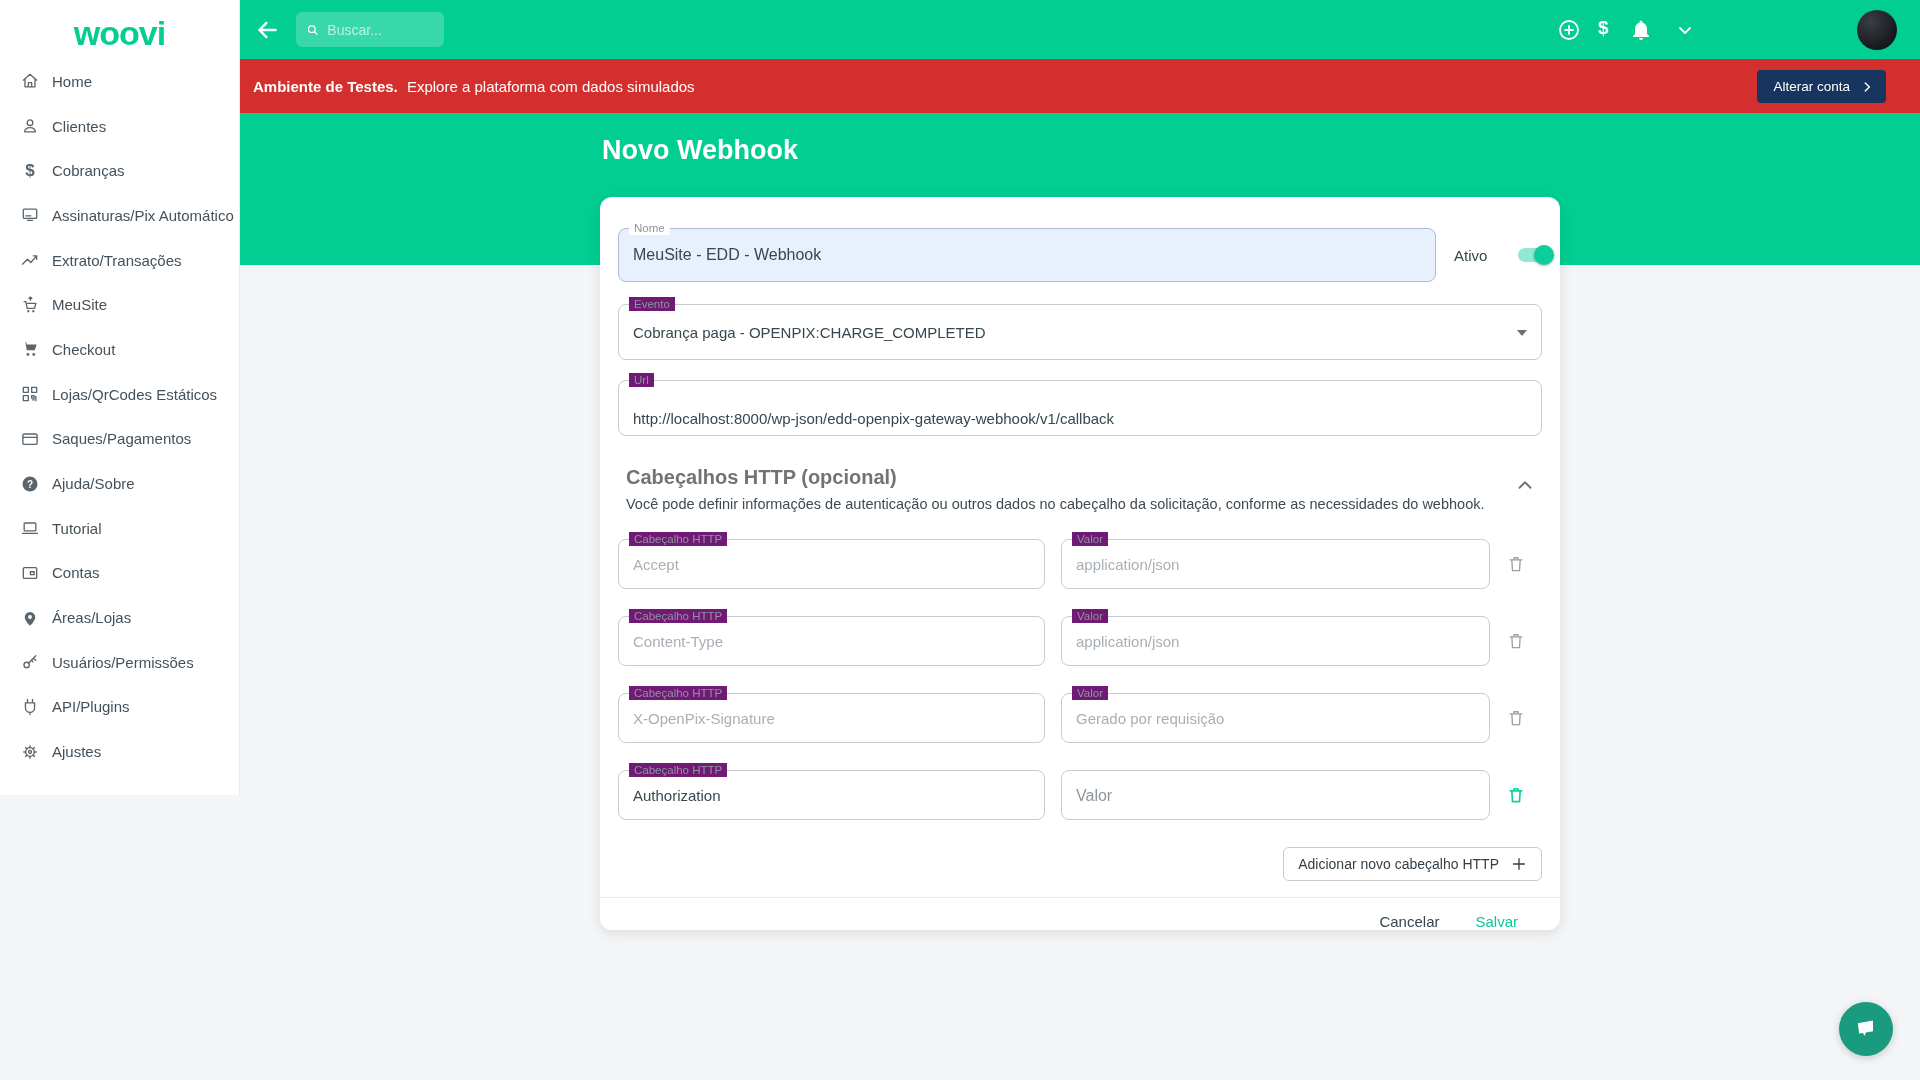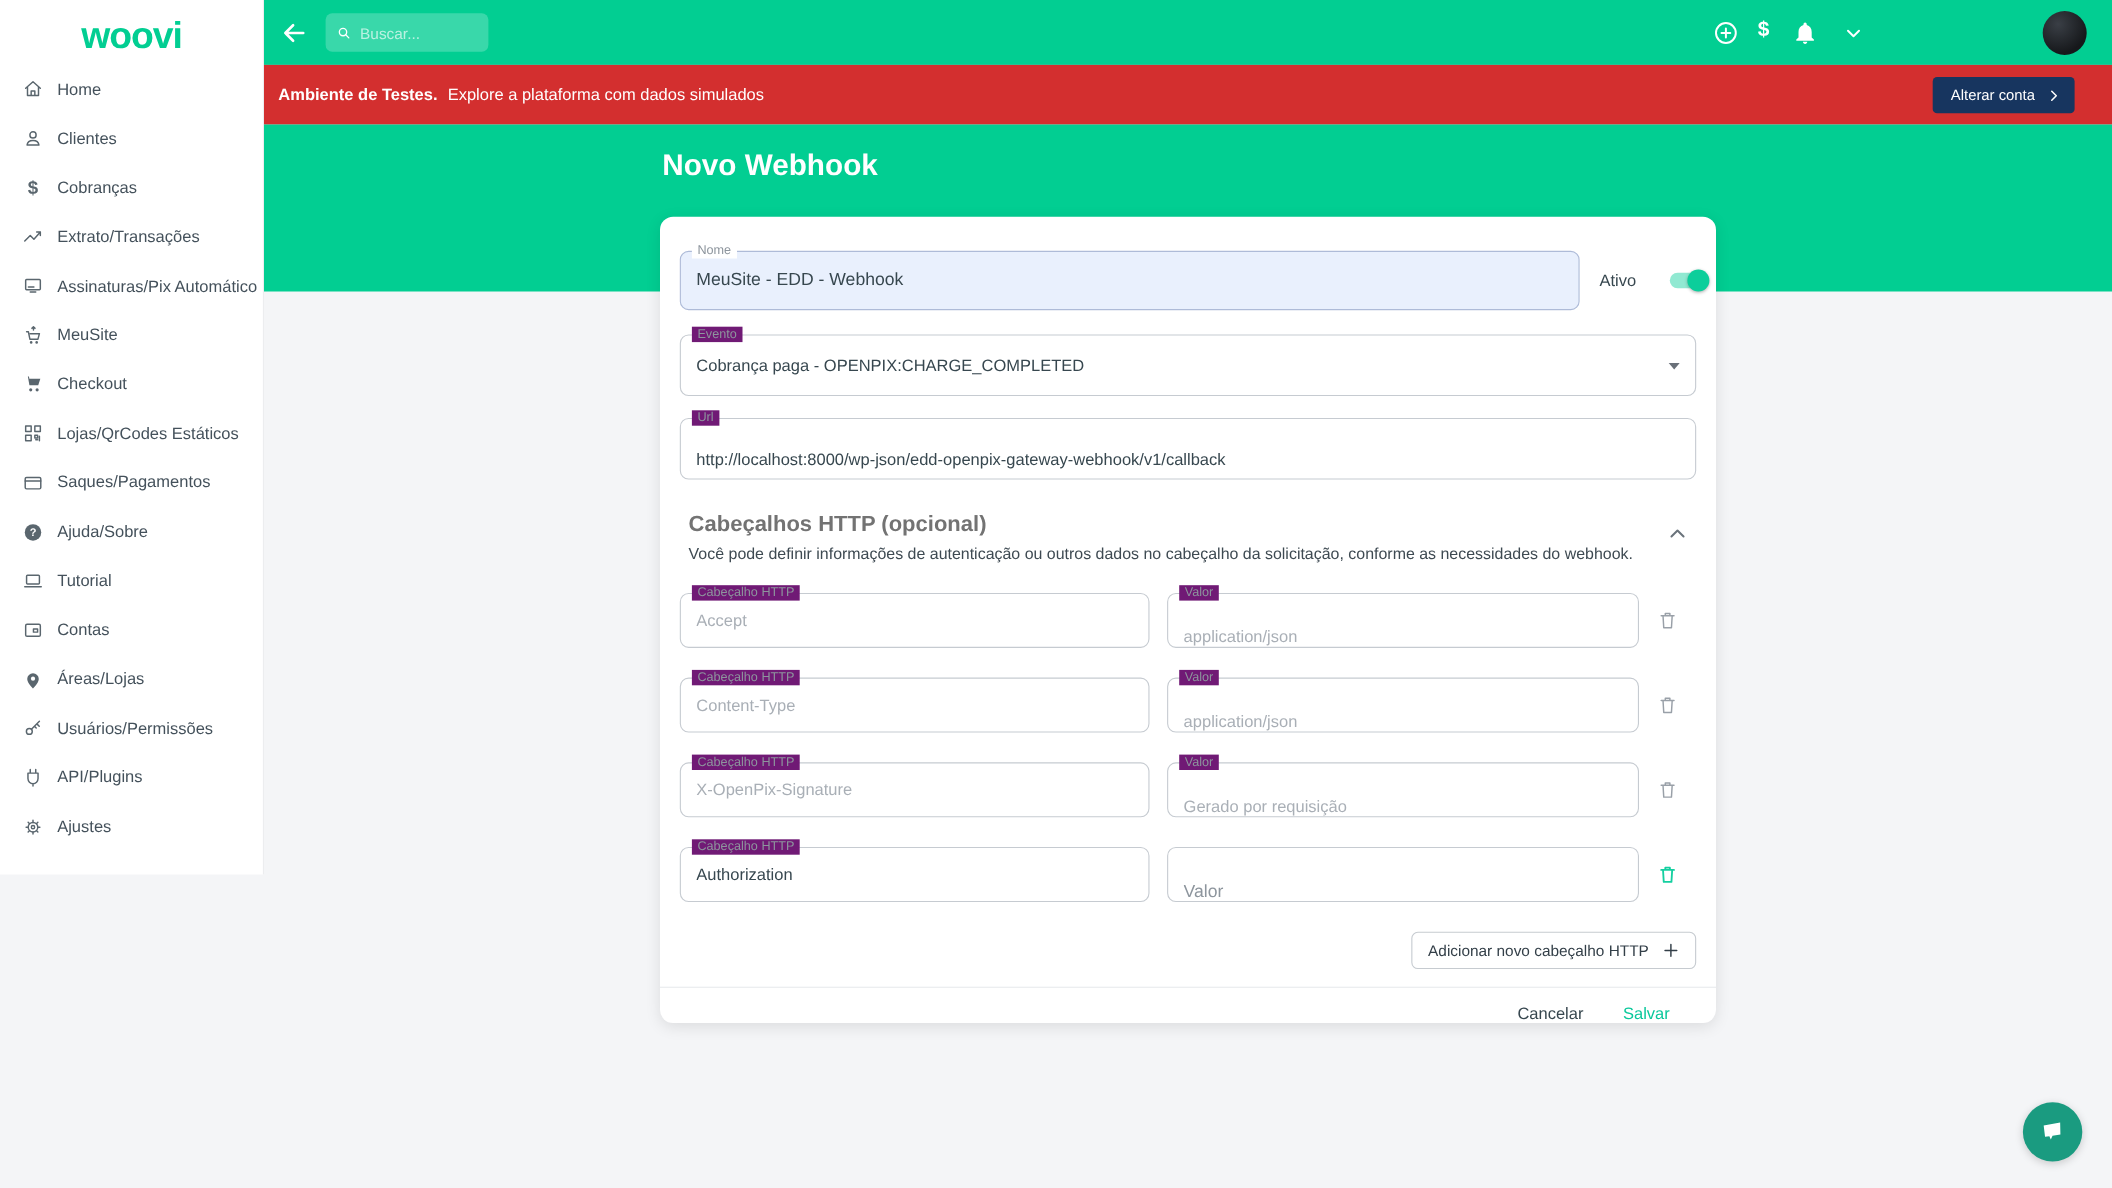--- a/index.html
+++ b/index.html
@@ -82,21 +82,21 @@
   .sec-title { font-size:20px; font-weight:700; color:#737373; padding-left:8px; }
   .sec-desc { margin-top:7px; padding-left:8px; font-size:14.5px; color:#3E4A52; }
   .collapse-ic { width:22px; height:22px; margin:8px 6px 0 0; cursor:pointer; }
   .collapse-ic path { stroke:#6A737B; stroke-width:2; fill:none; stroke-linecap:round; stroke-linejoin:round; }
 
   .hrows { margin-top:27px; }
   .hrow { display:flex; align-items:center; margin-bottom:27px; }
   .hrow .field { height:50px; }
   .hrow .field input { font-size:15px; }
   .key-f { flex:0 0 427px; }
-  .val-f { flex:0 0 429px; margin-left:16px;align-items:flex-end; }
+  .val-f { flex:0 0 429px; margin-left:16px; }
   .inline-label input::placeholder { color:#8D959D; font-size:16px; }
   .trash-btn { margin-left:auto; margin-right:8px; width:36px; height:36px; display:flex;
                align-items:center; justify-content:center; cursor:pointer; border-radius:50%; }
   .trash-btn svg { width:20px; height:20px; }
   .trash-gray path { stroke:#99A0A8; stroke-width:1.6; fill:none; stroke-linecap:round; stroke-linejoin:round; }
   .trash-green path { stroke:#14CFA0; stroke-width:2; fill:none; stroke-linecap:round; stroke-linejoin:round; }
 
   .add-row { display:flex; justify-content:flex-end; margin-top:7px; }
   .add-btn { height:34px; border:1px solid #C6CBD0; border-radius:6px; background:#fff; cursor:pointer;
              display:flex; align-items:center; gap:12px; padding:0 14px; font-size:14px; color:#333F48;
@@ -135,30 +135,30 @@
             <path class="stro" d="M5.5 19c.4-3.2 3.1-5 6.5-5s6.1 1.8 6.5 5z"></path>
           </svg>
         <span>Clientes</span>
       </div>
       <div class="nav-item">
         <span class="glyph-ic">$</span>
         <span>Cobranças</span>
       </div>
       <div class="nav-item">
         <svg viewBox="0 0 24 24">
-            <path class="stro" d="M3 17l6-6 4 4 7-8M16 7h4v4"></path>
-          </svg>
-        <span>Extrato/Transações</span>
-      </div>
-      <div class="nav-item">
-        <svg viewBox="0 0 24 24">
             <rect class="stro" x="4" y="5" width="16" height="11" rx="1"></rect>
             <path class="stro" d="M7 13h6M9 18.5h6"></path>
           </svg>
         <span>Assinaturas/Pix Automático</span>
+      </div>
+      <div class="nav-item">
+        <svg viewBox="0 0 24 24">
+            <path class="stro" d="M3 17l6-6 4 4 7-8M16 7h4v4"></path>
+          </svg>
+        <span>Extrato/Transações</span>
       </div>
       <div class="nav-item">
         <svg viewBox="0 0 24 24">
             <path class="stro" d="M5 8h2l1.6 8h8.8l1.6-6H9"></path>
             <circle class="fil" cx="10" cy="19.5" r="1.4"></circle>
             <circle class="fil" cx="16" cy="19.5" r="1.4"></circle>
             <path class="stro" d="M12.5 6V2.5M10.8 4.2l1.7-1.7 1.7 1.7"></path>
           </svg>
         <span>MeuSite</span>
       </div>

